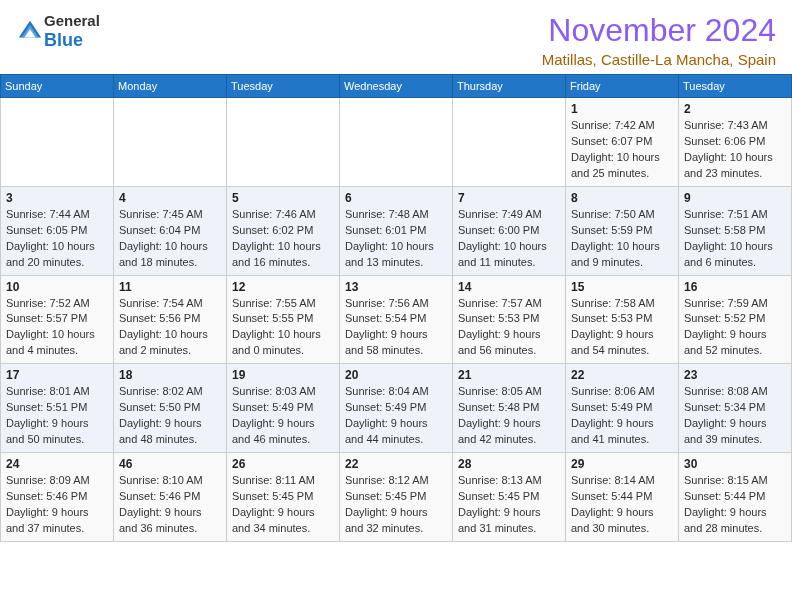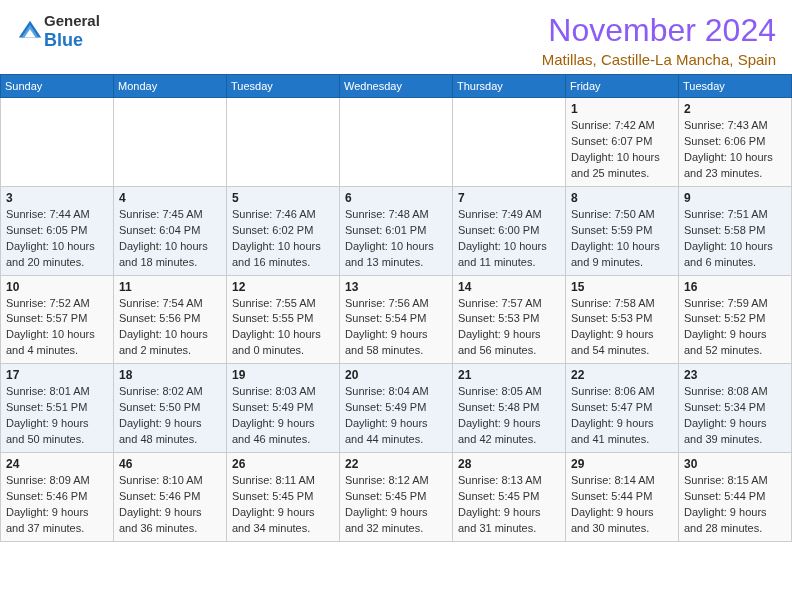--- a/index.html
+++ b/index.html
@@ -245,21 +245,21 @@
         </td>
         <td>
           <span class="day-num">21</span>
           <div class="day-info">Sunrise: 8:05 AM
 Sunset: 5:48 PM
 Daylight: 9 hours and 42 minutes.</div>
         </td>
         <td>
           <span class="day-num">22</span>
           <div class="day-info">Sunrise: 8:06 AM
-Sunset: 5:47 PM
+Sunset: 5:49 PM
 Daylight: 9 hours and 41 minutes.</div>
         </td>
         <td>
           <span class="day-num">23</span>
           <div class="day-info">Sunrise: 8:08 AM
 Sunset: 5:34 PM
 Daylight: 9 hours and 39 minutes.</div>
         </td>
       </tr>
       <tr>

